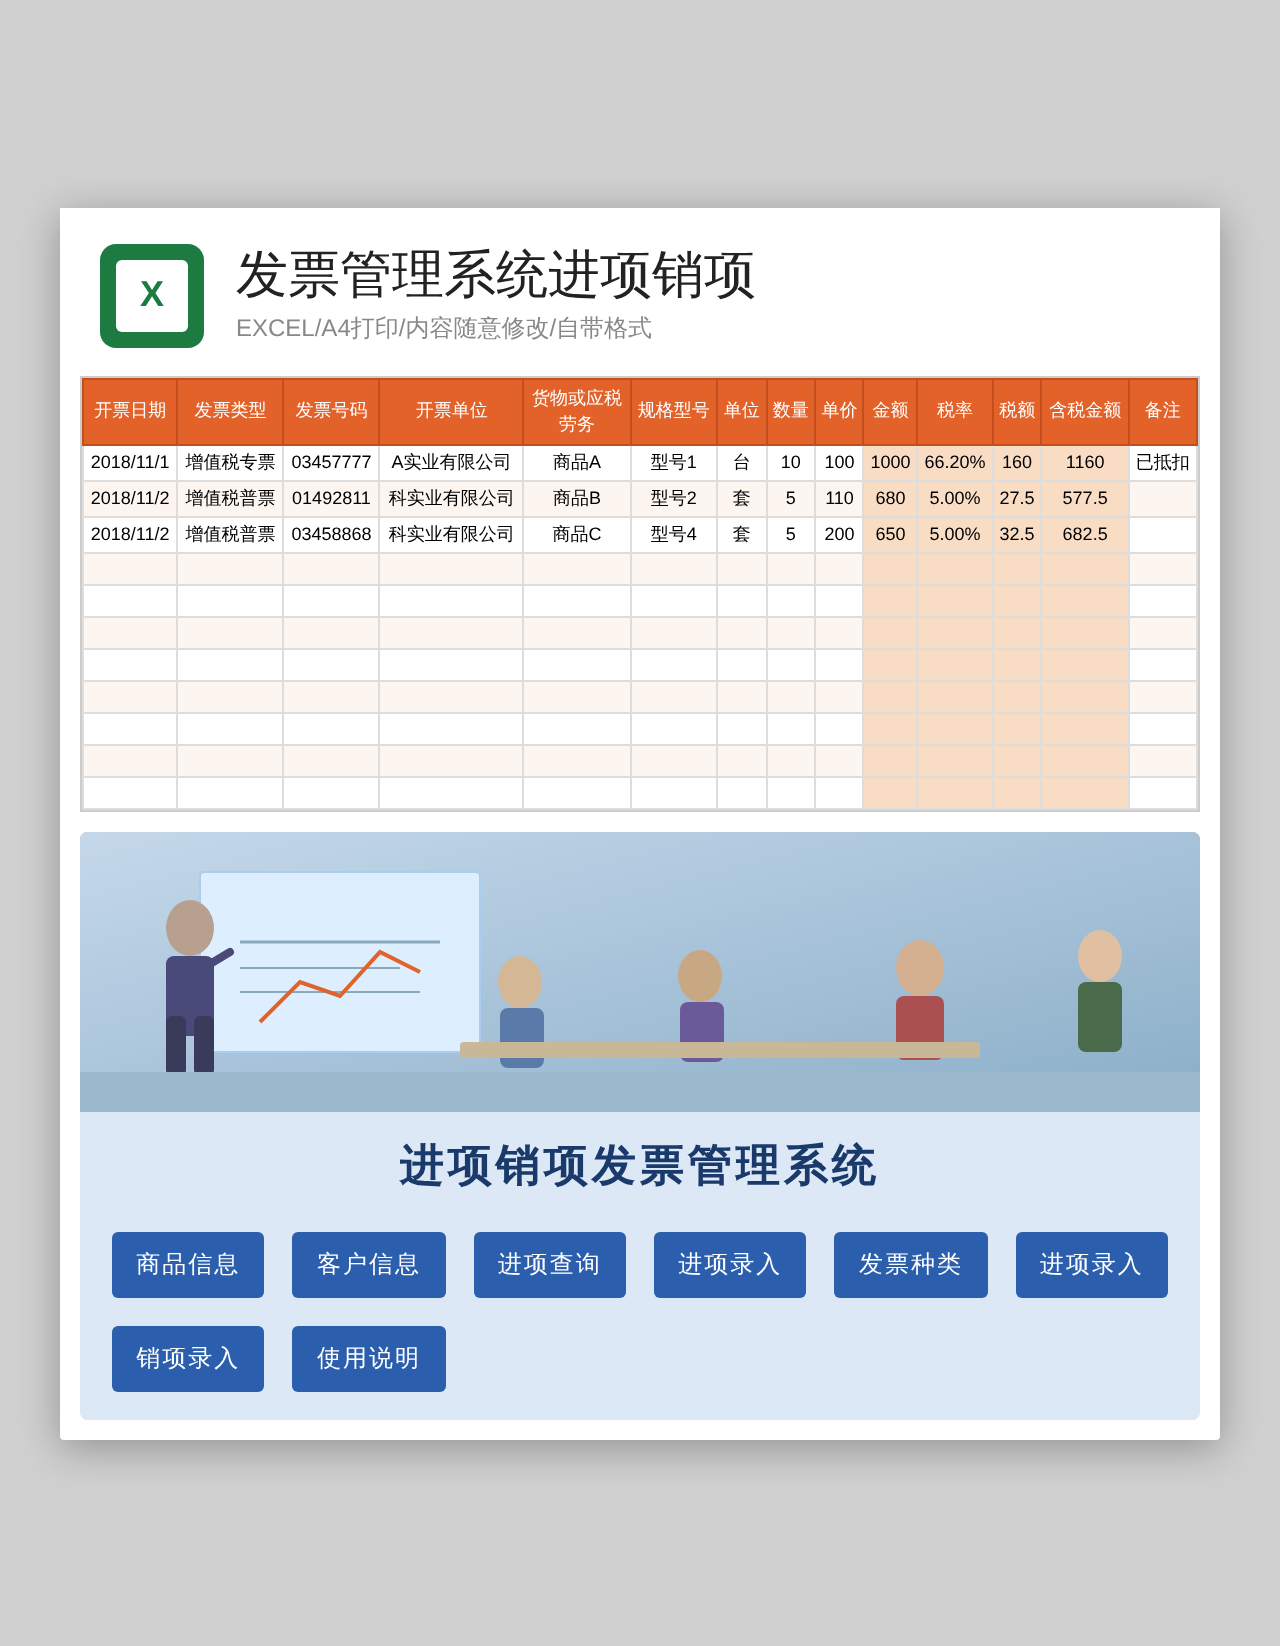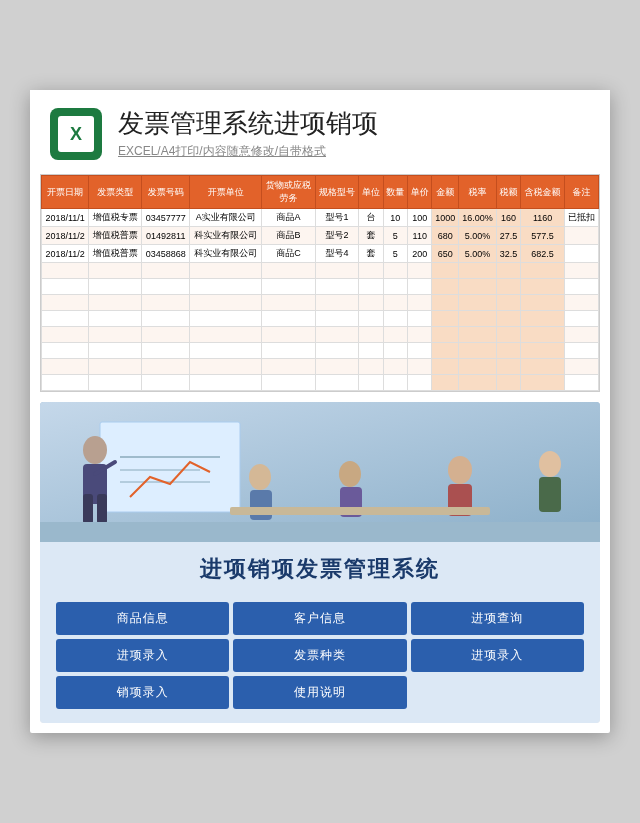--- a/index.html
+++ b/index.html
@@ -54,21 +54,20 @@
     .header-title {
       font-size: 26px;
       font-weight: normal;
       color: #222;
       line-height: 1.2;
     }
     .header-subtitle {
       font-size: 12px;
       color: #888;
       margin-top: 3px;
-      text-decoration: underline;
     }
 
     
     .spreadsheet {
       margin: 0 10px;
       border: 1px solid #ccc;
       overflow: hidden;
     }
     .sheet-table {
       width: 100%;
@@ -130,22 +129,22 @@
       background: #dce8f5;
       text-align: center;
       padding: 12px 0 10px 0;
       font-size: 22px;
       font-weight: bold;
       color: #1a3a6b;
       letter-spacing: 2px;
     }
     .buttons-grid {
       display: grid;
-      grid-template-columns: repeat(3, 1fr);
-      gap: 4px;
+      grid-template-columns: repeat(6, 1fr);
+      gap: 14px;
       padding: 8px 16px 14px 16px;
       background: #dce8f5;
     }
     .nav-button {
       background: #2b5fad;
       color: #fff;
       border: none;
       border-radius: 3px;
       padding: 8px 4px;
       font-size: 12px;
@@ -201,21 +200,21 @@
             <td>2018/11/1</td>
             <td>增值税专票</td>
             <td>03457777</td>
             <td>A实业有限公司</td>
             <td>商品A</td>
             <td>型号1</td>
             <td>台</td>
             <td>10</td>
             <td>100</td>
             <td class="col-orange">1000</td>
-            <td class="col-orange">16.00%</td>
+            <td class="col-orange">66.20%</td>
             <td class="col-orange">160</td>
             <td class="col-orange">1160</td>
             <td>已抵扣</td>
           </tr>
           <tr>
             <td>2018/11/2</td>
             <td>增值税普票</td>
             <td>01492811</td>
             <td>科实业有限公司</td>
             <td>商品B</td>

